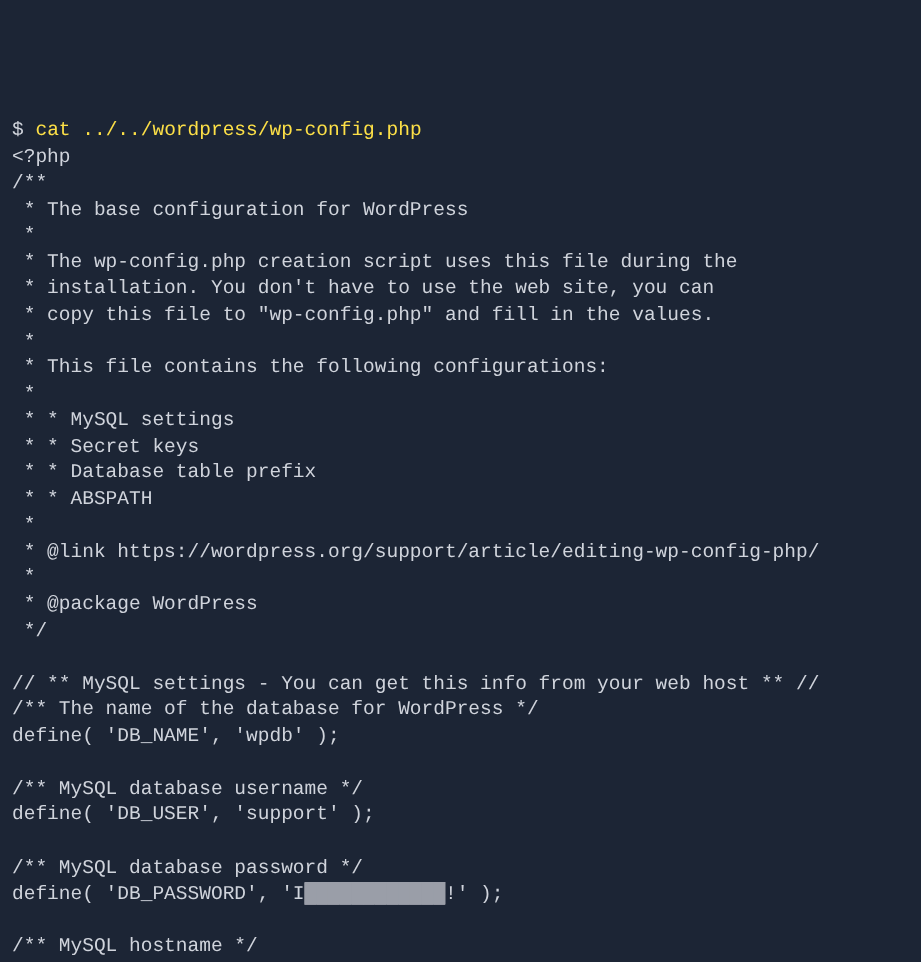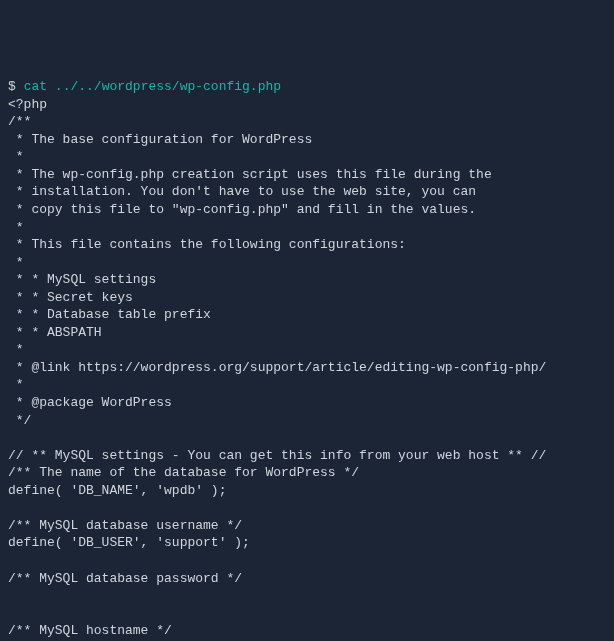--- a/index.html
+++ b/index.html
@@ -24,21 +24,21 @@
     }
     .redacted {
       background: #9a9ea8;
       color: #9a9ea8;
       user-select: none;
     }
     .prompt-symbol {
       color: #d0d4dc;
     }
     .command {
-      color: #14b8a6;
+      color: #fde047;
     }
   </style>
 </head>
 <body>
 
 
 
 <div><span class="terminal-line"><span class="prompt-symbol">$</span> <span class="command">cat ../../wordpress/wp-config.php</span></span>
 <span id="lines-container">&lt;?php
 /**
@@ -61,21 +61,21 @@
  */
 
 // ** MySQL settings - You can get this info from your web host ** //
 /** The name of the database for WordPress */
 define( 'DB_NAME', 'wpdb' );
 
 /** MySQL database username */
 define( 'DB_USER', 'support' );
 
 /** MySQL database password */
-</span>
+</span><span class="terminal-line"><span>define( 'DB_PASSWORD', 'I</span><span class="redacted">████████████</span><span>!' );</span></span>
 <span id="lines-after-container">
 /** MySQL hostname */
 define( 'DB_HOST', 'localhost' );
 
 /** Database Charset to use in creating database tables. */
 define( 'DB_CHARSET', 'utf8' );
 
 /** The Database Collate type. Don't change this if in doubt. */
 define( 'DB_COLLATE', '' );</span></div>
 

